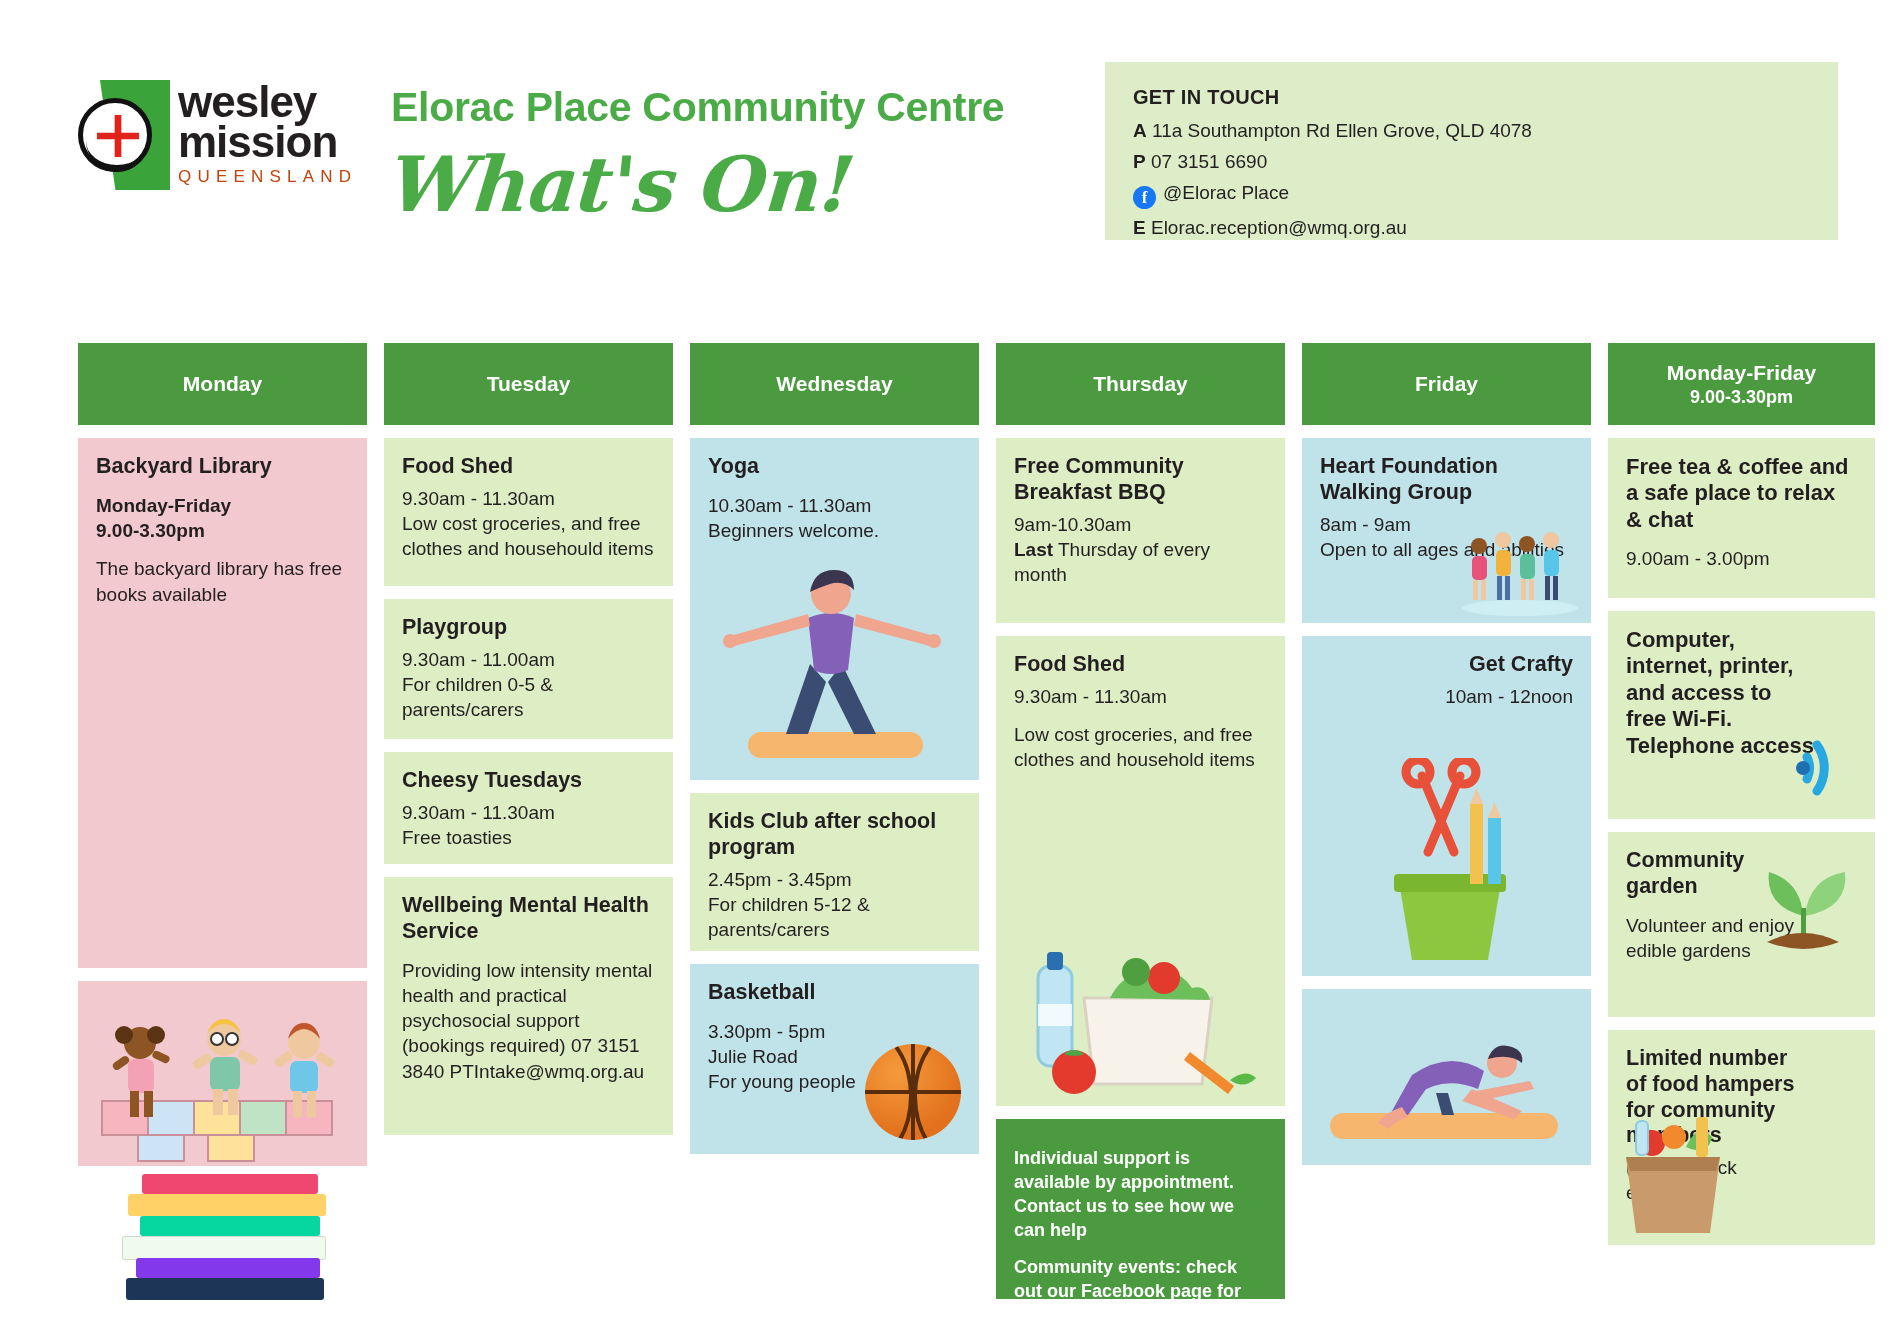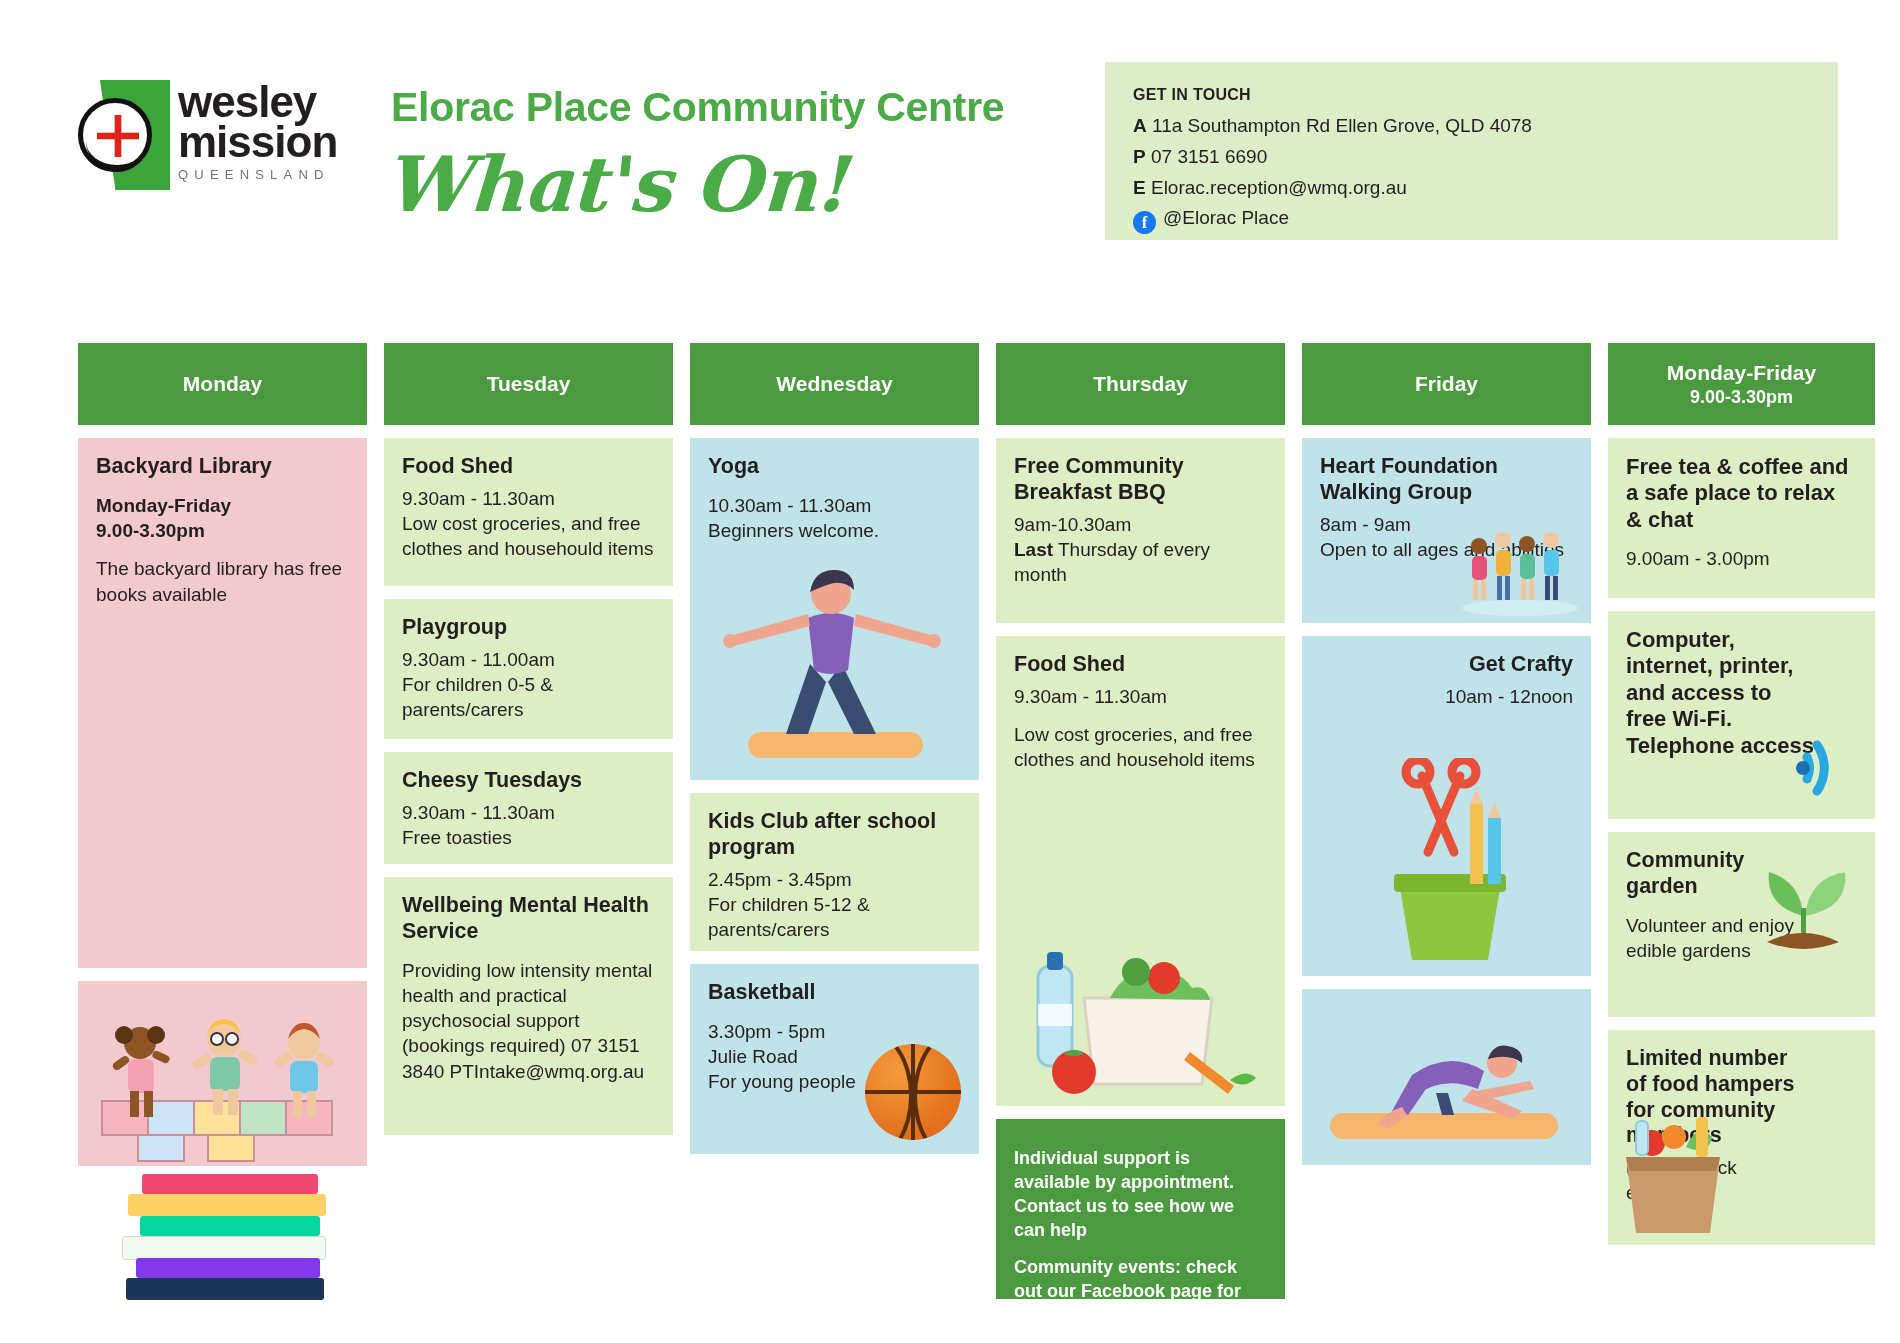--- a/index.html
+++ b/index.html
@@ -20,29 +20,29 @@
   .logo-green{position:absolute;left:22px;top:0;width:70px;height:110px;background:#3aa43a;
      clip-path:polygon(0 0,100% 0,100% 100%,22% 100%);}
   .logo-circle{position:absolute;left:0;top:18px;width:74px;height:74px;border-radius:50%;
      background:#ffffff;border:5px solid #111;box-sizing:border-box;}
   .logo-circle:after{content:"";position:absolute;left:14px;top:12px;width:42px;height:42px;
      background:#e2231a;clip-path:polygon(42% 0,58% 0,58% 42%,100% 42%,100% 58%,58% 58%,58% 100%,42% 100%,42% 58%,0 58%,0 42%,42% 42%);}
   .logo-swoosh{position:absolute;left:8px;top:58px;width:62px;height:34px;border-radius:0 0 40px 40px;
      border-bottom:7px solid #111;box-sizing:border-box;}
   .logo-text{position:absolute;left:100px;top:2px;line-height:0.92;}
   .logo-text .l1,.logo-text .l2{font-weight:bold;font-size:44px;letter-spacing:-1px;color:#231f20;display:block;}
-  .logo-text .l3{display:block;font-size:13px;letter-spacing:6.2px;color:#737373;margin-top:6px;}
+  .logo-text .l3{display:block;font-size:17px;letter-spacing:6.2px;color:#c2410c;margin-top:6px;}
 
   .title-main{position:absolute;left:313px;top:22px;font-size:41px;font-weight:bold;color:#4aab47;letter-spacing:-0.3px;}
   .title-script{position:absolute;left:313px;top:78px;font-family:"DejaVu Serif",serif;
      font-style:italic;font-weight:bold;font-size:76px;color:#4aab47;letter-spacing:-1px;
      transform:skewX(-6deg);}
 
   .contact{position:absolute;left:1027px;top:0;width:733px;height:178px;background:#dcedc8;padding:24px 28px;box-sizing:border-box;}
-  .contact h3{margin:0 0 10px 0;font-size:16px;font-weight:bold;letter-spacing:0.3px;}
+  .contact h3{margin:0 0 10px 0;font-size:20px;font-weight:bold;letter-spacing:0.3px;}
   .contact .row{font-size:19px;margin:7px 0;line-height:1.25;}
   .contact .row b{font-weight:bold;}
   .fb{display:inline-block;width:23px;height:23px;border-radius:50%;background:#1877f2;color:#fff;
       font-weight:bold;font-size:17px;text-align:center;line-height:23px;font-family:"Liberation Serif",serif;
       vertical-align:-4px;margin-right:7px;}
 
   
   .grid{position:absolute;left:78px;top:343px;width:1760px;}
   .col{position:absolute;top:0;width:289px;}
   .c0{left:0;}   .c1{left:306px;} .c2{left:612px;}
@@ -105,25 +105,25 @@
       <h3>GET IN TOUCH</h3>
       <div class="row">
         <b>A</b>
         <span>11a Southampton Rd Ellen Grove, QLD 4078</span>
       </div>
       <div class="row">
         <b>P</b>
         <span>07 3151 6690</span>
       </div>
       <div class="row">
+        <span class="fb">f</span><span>@Elorac Place</span>
+      </div>
+      <div class="row">
         <b>E</b>
         <span>Elorac.reception@wmq.org.au</span>
-      </div>
-      <div class="row">
-        <span class="fb">f</span><span>@Elorac Place</span>
       </div>
     </div>
   </div>
 
   <div class="grid">
 
     <div class="col c0">
       <div class="dayhead">
         <span>Monday</span>
       </div>

